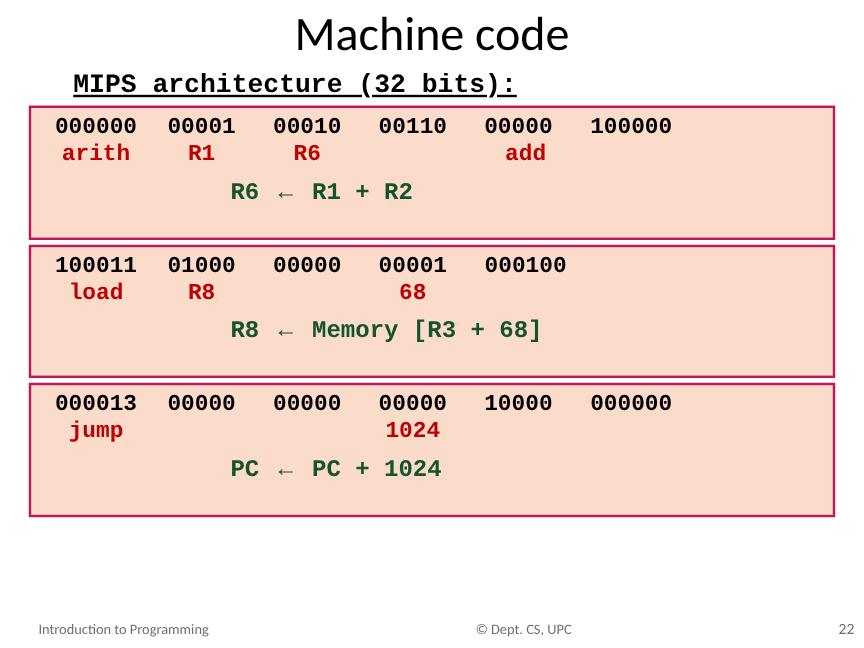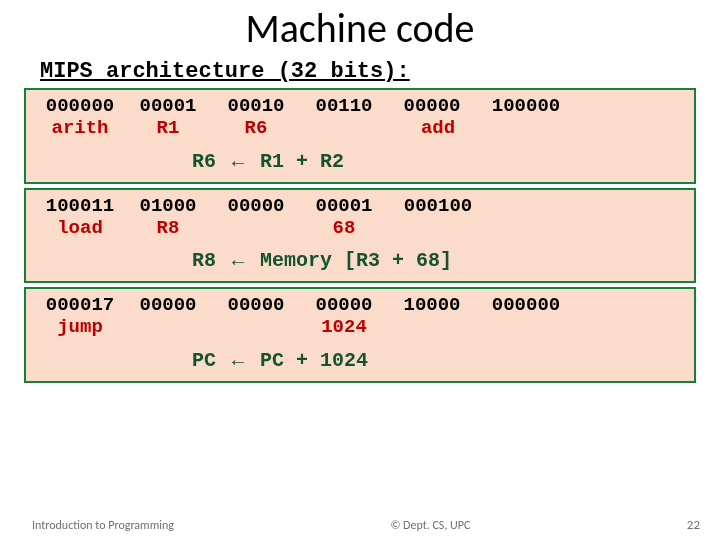--- a/index.html
+++ b/index.html
@@ -18,28 +18,28 @@
     color: #000;
     margin-top: 4px;
     margin-bottom: 6px;
   }
   .subtitle {
     font-family: "Courier New", monospace;
     font-weight: bold;
     font-size: 22px;
     color: #000;
     text-decoration: underline;
-    margin-left: 40px;
+    margin-left: 61px;
     margin-bottom: 4px;
   }
   .box {
-    border: 2px solid #15803d;
+    border: 2px solid #be185d;
     background: #fbdccb;
     margin: 0 24px 4px 24px;
-    padding: 6px 10px 8px 10px;
+    padding: 6px 10px 24px 10px;
     font-family: "Courier New", monospace;
     font-weight: bold;
   }
   .row {
     display: flex;
     font-size: 19px;
     line-height: 1.15;
   }
   .row .cell {
     text-align: center;
@@ -59,21 +59,21 @@
     font-family: Arial, sans-serif;
   }
   .footer {
     position: absolute;
     bottom: 8px;
     left: 0;
     right: 0;
     display: flex;
     justify-content: space-between;
     align-items: center;
-    padding: 0 20px 0 32px;
+    padding: 0 8px 0 32px;
     font-size: 12px;
     color: #707070;
   }
   .footer .page {
     font-size: 13px;
   }
 </style>
 </head>
 <body>
 
@@ -111,21 +111,21 @@
         <span class="cell" style="width: 88px;">load</span>
         <span class="cell" style="width: 88px;">R8</span>
         <span class="cell" style="width: 88px;"></span>
         <span class="cell" style="width: 88px;">68</span>
         <span class="cell" style="width: 100px;"></span>
       </div>
       <div class="semantic"><span>             R8 </span><span class="arrow">←</span><span> Memory [R3 + 68]</span></div>
     </div>
     <div class="box">
       <div class="row bits">
-        <span class="cell" style="width: 88px;">000017</span>
+        <span class="cell" style="width: 88px;">000013</span>
         <span class="cell" style="width: 88px;">00000</span>
         <span class="cell" style="width: 88px;">00000</span>
         <span class="cell" style="width: 88px;">00000</span>
         <span class="cell" style="width: 88px;">10000</span>
         <span class="cell" style="width: 100px;">000000</span>
       </div>
       <div class="row labels">
         <span class="cell" style="width: 88px;">jump</span>
         <span class="cell" style="width: 88px;"></span>
         <span class="cell" style="width: 88px;"></span>

